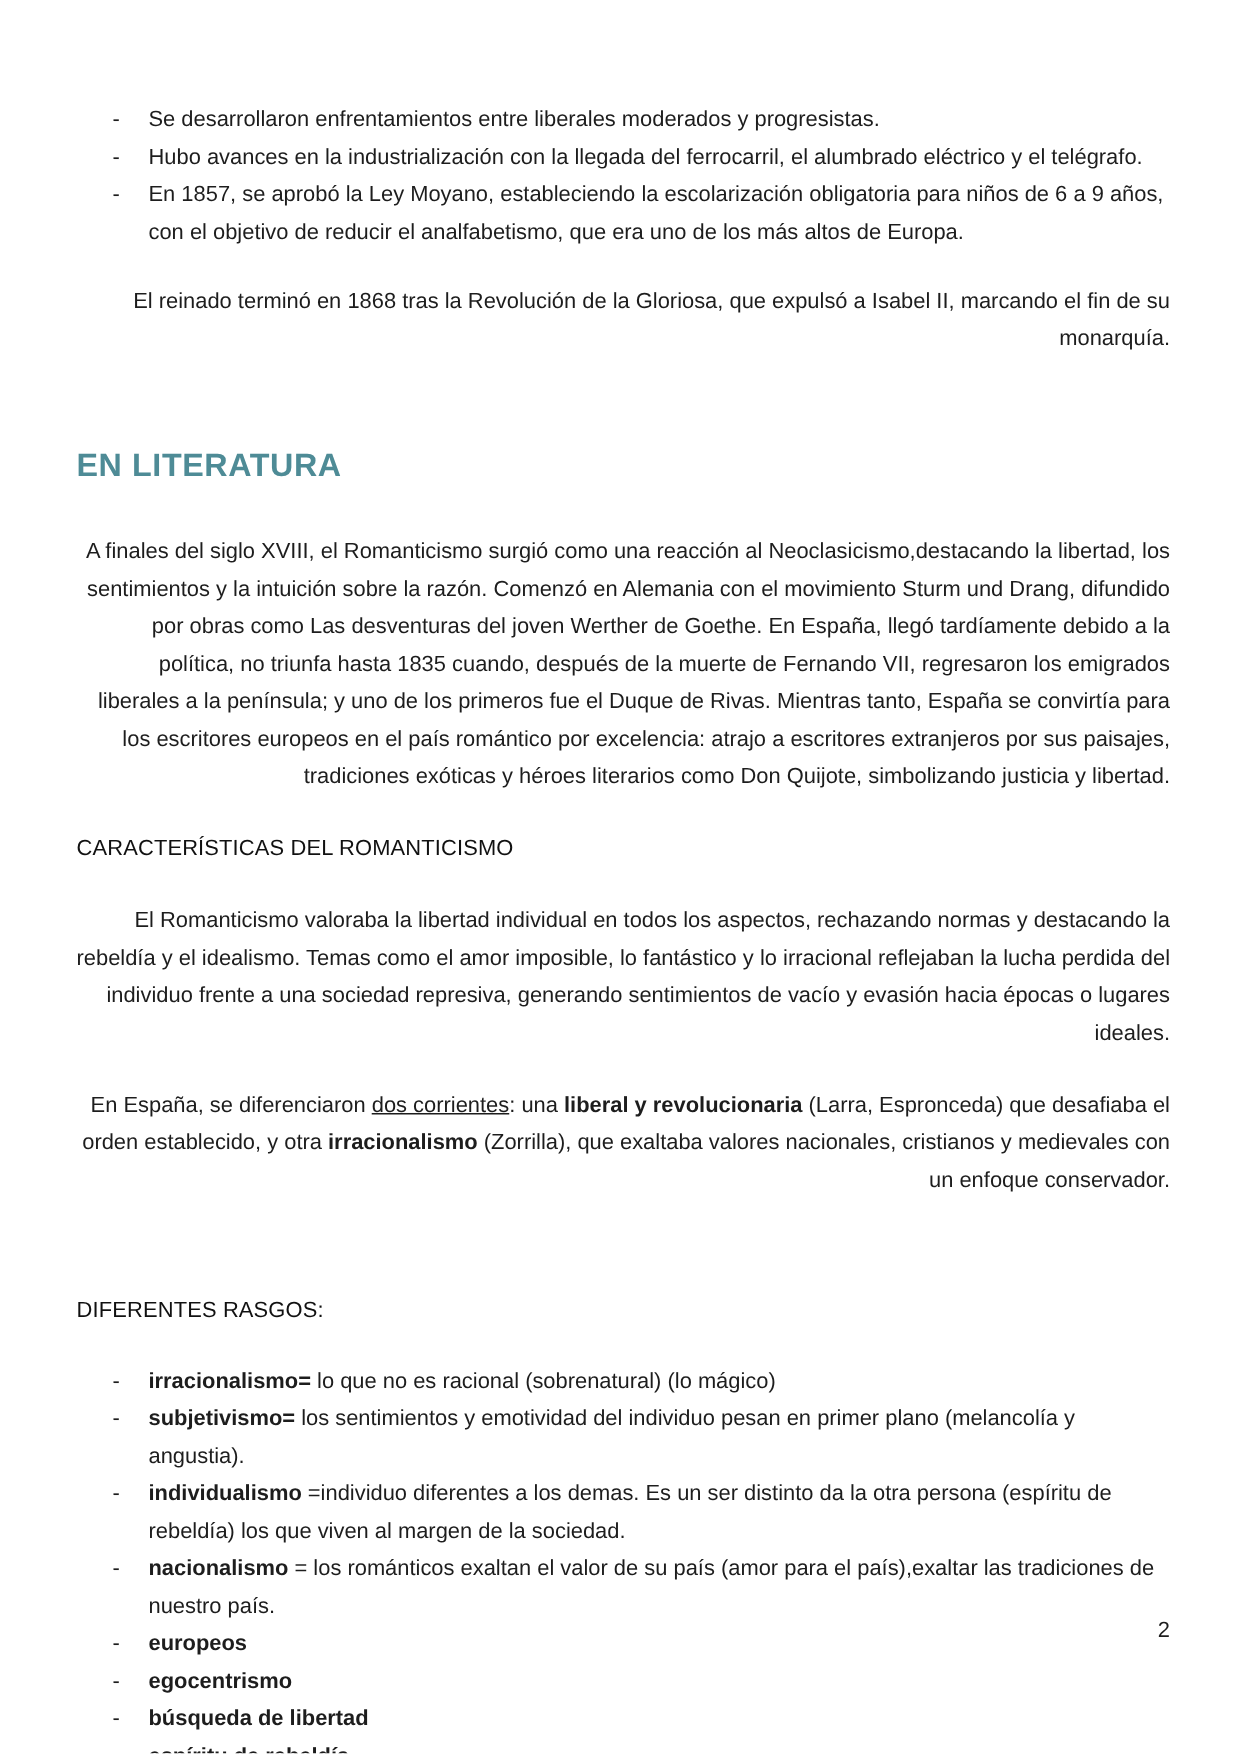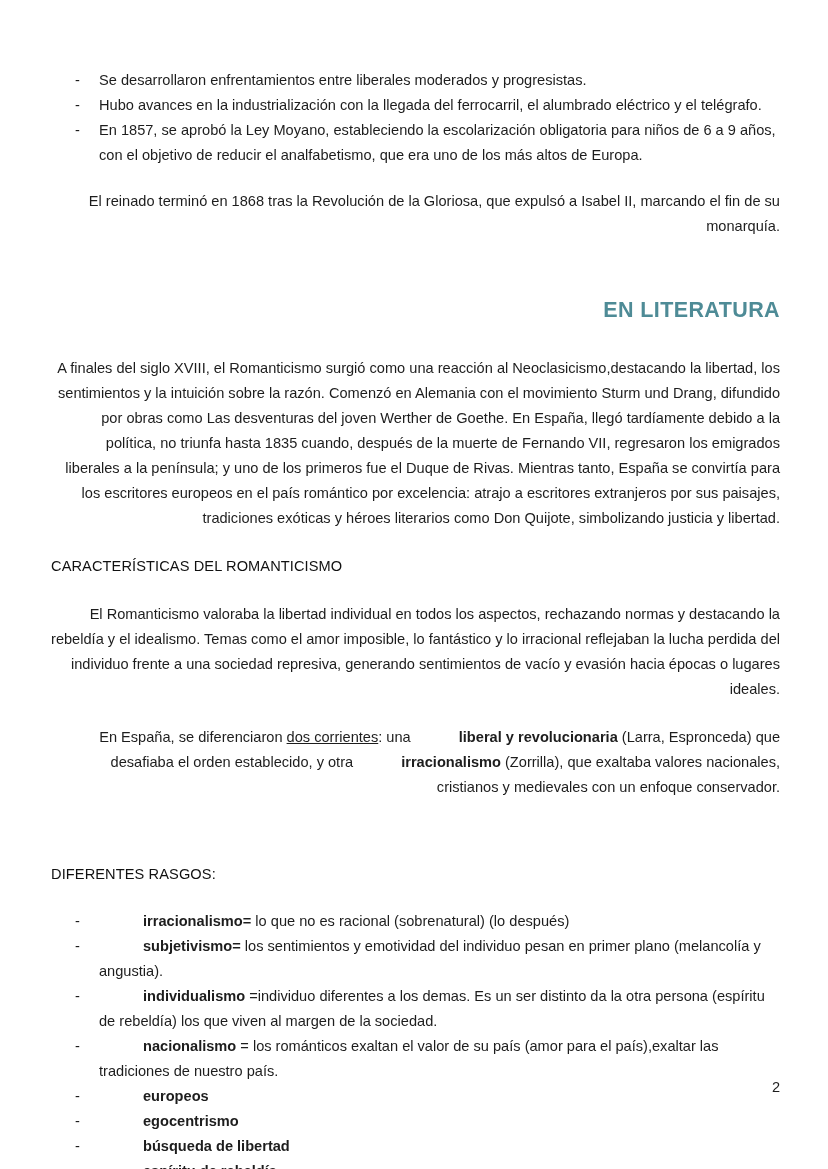--- a/index.html
+++ b/index.html
@@ -54,40 +54,40 @@
     position: absolute;
     left: 24px;
     top: 0;
     color: #1d1d1d;
     font-size: 14.6px;
     line-height: 25px;
   }
 
   
   .heading-teal {
-    text-align: right;
+    text-align: left;
     color: #4e8b96;
     font-size: 21.5px;
     font-weight: bold;
     letter-spacing: 0.4px;
     margin: 0;
     line-height: 28px;
   }
 
   
   .subheading {
     font-size: 14.6px;
     font-weight: normal;
     line-height: 25px;
     color: #111111;
     margin: 0;
     letter-spacing: 0.1px;
   }
 
-  b, .b { font-weight: bold; margin-left: 44px; }
+  b, .b { font-weight: bold; }
   u, .u { text-decoration: underline; }
 
   
   .sp-top      { height: 68px; }
   .sp-a        { height: 21px; }
   .sp-b        { height: 57px; }
   .sp-c        { height: 32px; }
   .sp-d        { height: 23px; }
   .sp-e        { height: 23px; }
   .sp-f        { height: 23px; }
@@ -153,21 +153,21 @@
 
     <div class="sp-g"></div>
 
     <p class="subheading">DIFERENTES RASGOS:</p>
 
     <div class="sp-h"></div>
 
     <ul class="dash-list">
       <li>
         <span class="dash">-</span>
-        <span class="b">irracionalismo=</span><span> lo que no es racional (sobrenatural) (lo después)</span>
+        <span class="b">irracionalismo=</span><span> lo que no es racional (sobrenatural) (lo mágico)</span>
       </li>
       <li>
         <span class="dash">-</span>
         <span class="b">subjetivismo=</span><span> los sentimientos y emotividad del individuo pesan en primer plano (melancolía y angustia).</span>
       </li>
       <li>
         <span class="dash">-</span>
         <span class="b">individualismo</span><span> =individuo diferentes a los demas. Es un ser distinto da la otra persona (espíritu de rebeldía) los que viven al margen de la sociedad.</span>
       </li>
       <li>

